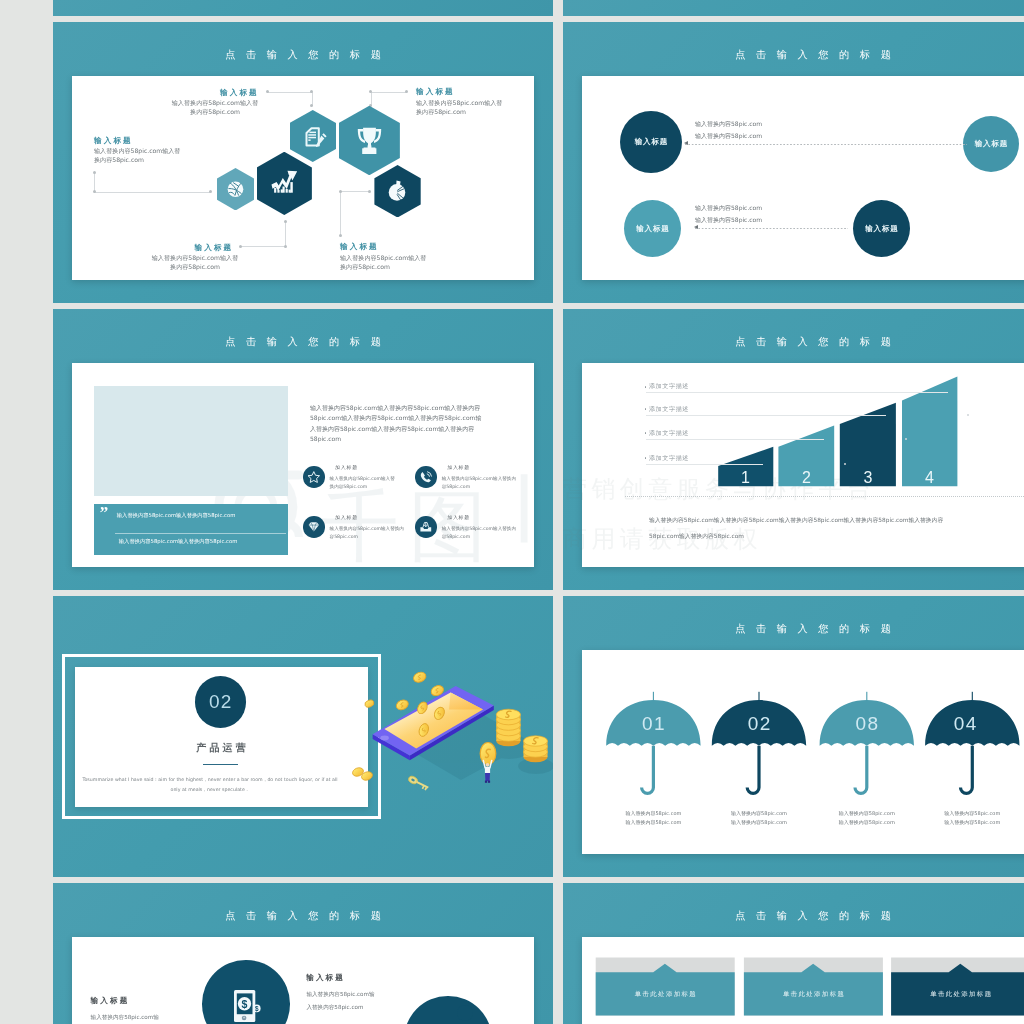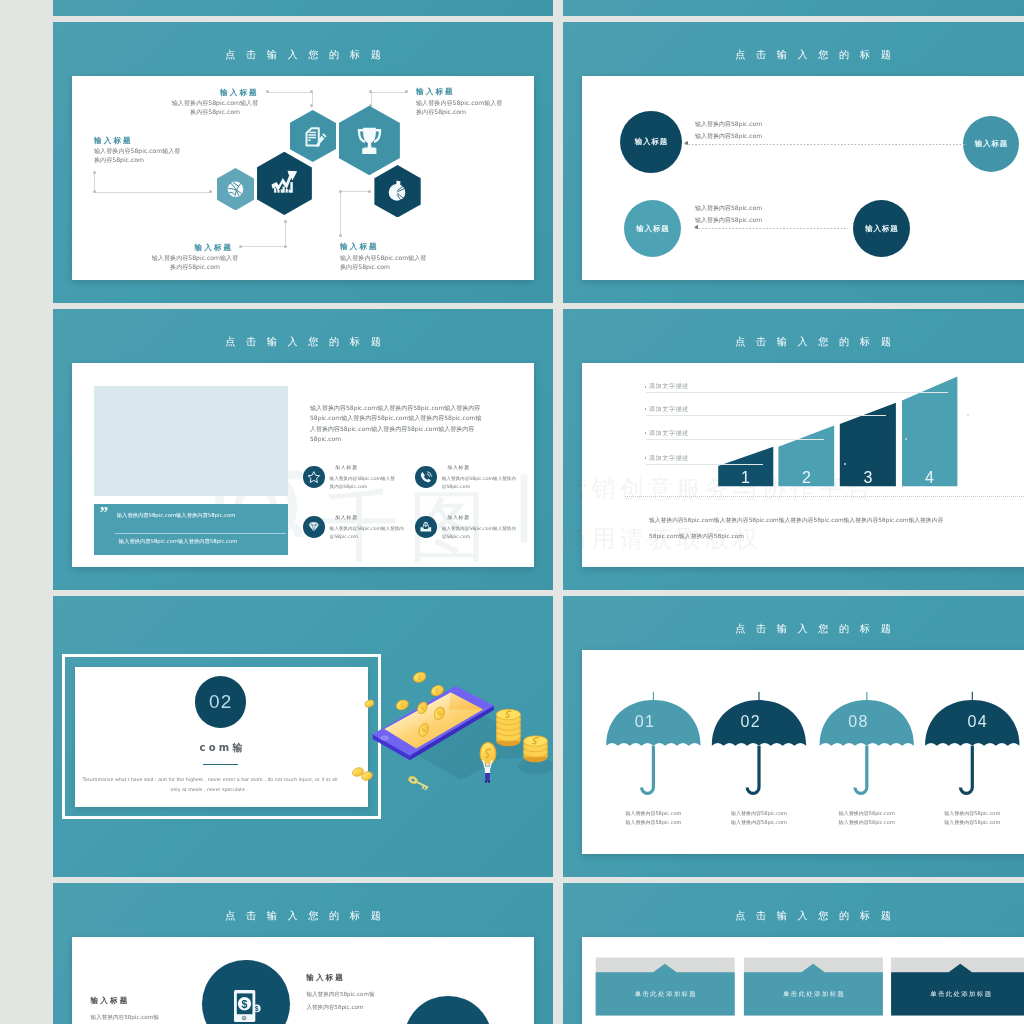--- a/index.html
+++ b/index.html
@@ -41,21 +41,21 @@
   .wm2{position:absolute;left:0px;top:155px;width:560px;pointer-events:none;
        font-size:24px;font-weight:400;color:rgba(110,122,128,0.085);letter-spacing:4.4px;line-height:50px;}
   .bnum{position:absolute;font-size:16px;color:#eaf6f9;font-weight:300;
         font-family:"Liberation Sans",sans-serif;line-height:1;}
   .axline{position:absolute;height:0;border-top:1px dotted #c3c9cc;}
   .cl{position:absolute;left:81.9px;height:12px;}
   .cbul{position:absolute;left:0;top:-2.4px;width:1.6px;height:1.6px;background:#8e969b;border-radius:50%;}
   .clt{position:absolute;left:4px;top:-6px;font-size:6.1px;color:#8e969b;letter-spacing:0.6px;white-space:nowrap;}
   .cln{position:absolute;left:1px;top:4px;height:0;border-top:1px solid #e2e6e8;display:block;}
   .cdot{position:absolute;top:2.8px;width:2.6px;height:2.6px;border-radius:50%;background:#cfd5d8;}
-  .unum{position:absolute;top:116.5px;width:40px;text-align:left;font-size:16px;color:#cfe9f2;
+  .unum{position:absolute;top:116.5px;width:40px;text-align:center;font-size:19px;color:#cfe9f2;
         font-weight:300;font-family:"Liberation Sans",sans-serif;letter-spacing:1.4px;text-indent:1.4px;}
   .ucap{position:absolute;top:213px;width:120px;text-align:center;font-size:5px;
         line-height:8.6px;color:#6d7478;}
   .pbt{position:absolute;top:106.6px;width:139px;text-align:center;font-size:6.4px;
        color:#eaf4f7;letter-spacing:1.4px;text-indent:1.4px;}
 </style>
 </head>
 <body>
 
 <div class="grid">
@@ -352,21 +352,21 @@
     </div>
   </div>
 
   <div class="slide" id="s5" style="left:7px;top:596px;">
     <div style="position:absolute;left:8.9px;top:57.8px;width:313.4px;height:159.3px;border:3px solid #ffffff;"></div>
     <div class="panel" style="left:21.5px;top:71.2px;width:293px;height:139.5px;box-shadow:0 2px 6px rgba(0,0,0,0.13);"></div>
 
     <div style="position:absolute;left:141.9px;top:80.2px;width:51.6px;height:51.6px;border-radius:50%;background:#0e4760;display:flex;align-items:center;justify-content:center;">
       <span style="color:#b8dbe9;font-size:19px;font-weight:300;font-family:'Liberation Sans',sans-serif;letter-spacing:1px;">02</span>
     </div>
-    <div style="position:absolute;left:21.5px;top:145px;width:293px;text-align:center;font-size:10px;font-weight:700;color:#5b6266;letter-spacing:3.2px;text-indent:3.2px;">com输</div>
+    <div style="position:absolute;left:21.5px;top:145px;width:293px;text-align:center;font-size:10px;font-weight:700;color:#5b6266;letter-spacing:3.2px;text-indent:3.2px;">产品运营</div>
     <div style="position:absolute;left:150.3px;top:167.5px;width:34.3px;height:1.6px;background:#2c6a85;"></div>
     <div style="position:absolute;left:29px;top:178.5px;width:256px;text-align:center;font-size:4.72px;line-height:10.4px;color:#7a8085;">
       <span>Tosummarize what I have said：aim for the highest，never enter a bar room，do not touch liquor, or if at all only at meals，never speculate．</span>
     </div>
 
     <svg class="illus" width="200" height="145" viewBox="0 0 200 145" style="position:absolute;left:313px;top:66px;overflow:visible;">
       <defs>
         <linearGradient id="scrn" x1="0.12" y1="0.12" x2="0.78" y2="0.92">
           <stop offset="0" stop-color="#fffdf7"></stop>
           <stop offset="0.22" stop-color="#ffeec0"></stop>
@@ -499,21 +499,21 @@
       <g transform="translate(409.3,0)" fill="#0e4760">
         <rect x="-0.55" y="95.8" width="1.1" height="10"></rect>
         <path d="M-47.2 149.8 C-47.2 121.5 -26.5 104.1 0 104.1 C26.5 104.1 47.2 121.5 47.2 149.8 Q41.3 144.2 35.4 149.8 Q29.5 144.2 23.6 149.8 Q17.7 144.2 11.8 149.8 Q5.9 144.2 0 149.8 Q-5.9 144.2 -11.8 149.8 Q-17.7 144.2 -23.6 149.8 Q-29.5 144.2 -35.4 149.8 Q-41.3 144.2 -47.2 149.8 Z"></path>
         <path d="M-1.6 149.8 L1.6 149.8 L1.6 191.5 A7.4 7.4 0 0 1 -13.4 191.5 L-10.2 191.5 A4.2 4.2 0 0 0 -1.6 191.5 Z"></path>
       </g>
     </svg>
 
     <div class="unum" style="left:70.4px;">01</div>
     <div class="unum" style="left:176px;">02</div>
     <div class="unum" style="left:283.8px;">08</div>
-    <div class="unum" style="left:403px;">04</div>
+    <div class="unum" style="left:382px;">04</div>
 
     <div class="ucap" style="left:30.4px;">
       <div>输入替换内容58pic.com</div>
       <div>输入替换内容58pic.com</div>
     </div>
     <div class="ucap" style="left:136px;">
       <div>输入替换内容58pic.com</div>
       <div>输入替换内容58pic.com</div>
     </div>
     <div class="ucap" style="left:243.8px;">

